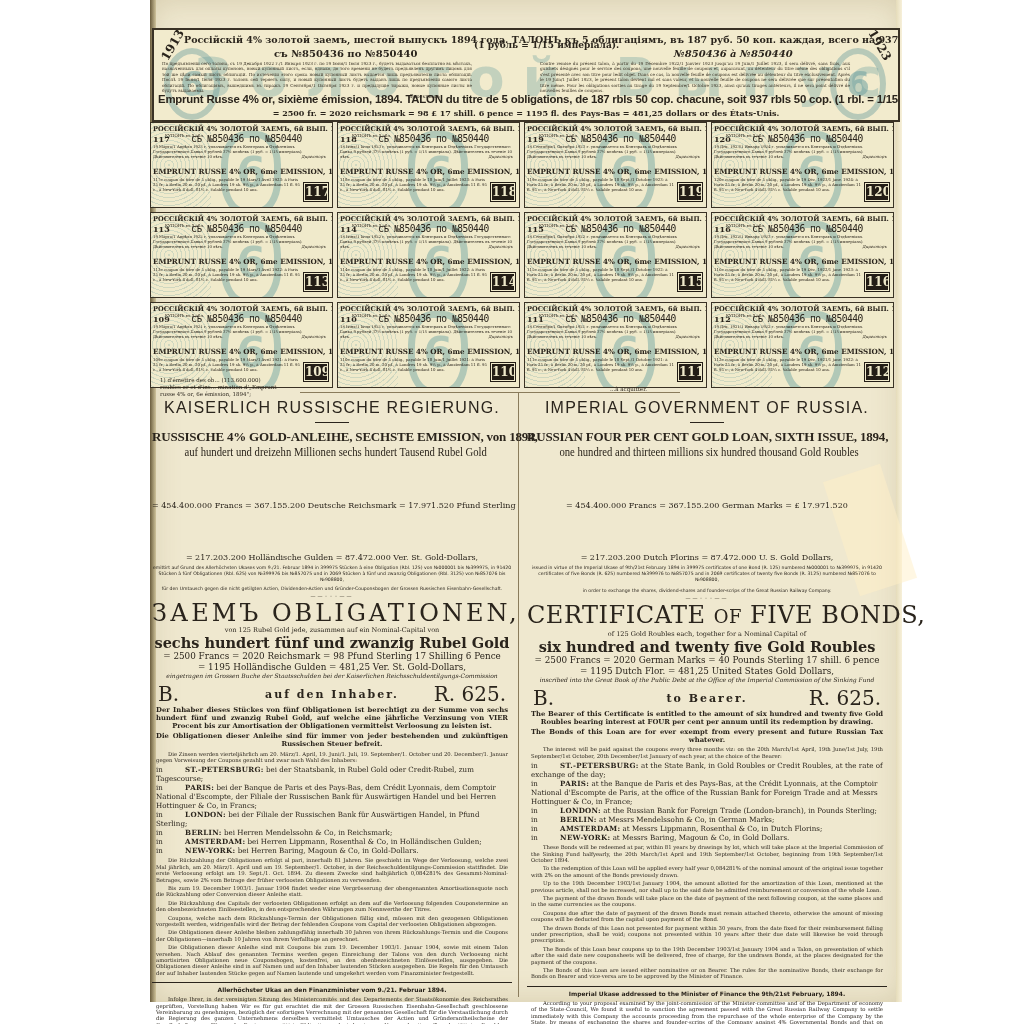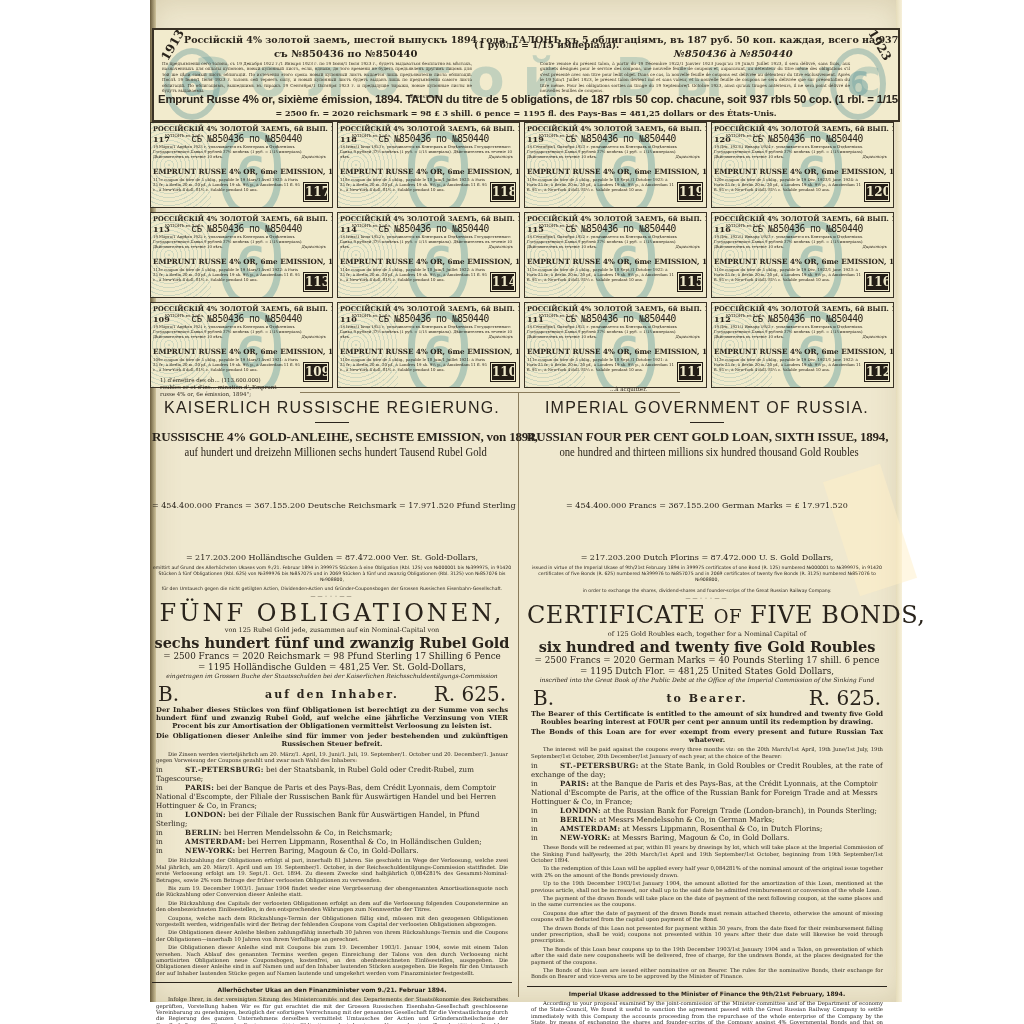--- a/index.html
+++ b/index.html
@@ -88,21 +88,21 @@
   <div class="talon-year" style="left:2px">1913</div>
   <div class="talon-year right" style="right:2px">1923</div>
   <div class="talon-line1">Россiйскiй 4% золотой заемъ, шестой выпускъ 1894 года. ТАЛОНЪ къ 5 облигацiямъ, въ 187 руб. 50 коп. каждая, всего на 937 руб. 50 коп.</div>
   <div class="talon-nums-left">съ №850436 по №850440</div>
   <div class="talon-nums-mid">(1 рубль = 1/15 имперiала).</div>
   <div class="talon-nums-right">№850436 à №850440</div>
   <div class="talon-small-left">По предъявленiи сего талона, съ 19 Декабря 1922 г./1 Января 1923 г. по 19 Iюня/1 Iюля 1923 г., будетъ выдаваться безплатно въ мѣстахъ, назначенныхъ для оплаты купоновъ, новый купонный листъ, если, однако, до того времени не будетъ предъявленъ другимъ лицомъ для той же цѣли самый листъ облигацiй. По истеченiи этого срока новый купонный листъ выдается лишь предъявителю листа облигацiй. Послѣ 19 Iюня/1 Iюля 1923 г. талонъ сей теряетъ силу, и новый купонный листъ будетъ выданъ лишь по предъявленiи самого листа облигацiй. По облигацiямъ, вышедшимъ въ тиражъ 19 Сентября/1 Октября 1923 г. и предыдущiе тиражи, новые купонные листы не будутъ выдаваемы.</div>
   <div class="talon-small-right">Contre remise du présent talon, à partir du 19 Décembre 1922/1 Janvier 1923 jusqu'au 19 Juin/1 Juillet 1923, il sera délivré, sans frais, aux guichets désignés pour le service des coupons, une nouvelle feuille de coupons et, auparavant, au détenteur du titre même des obligations s'il s'est présenté avec son titre pour ledit objet. Dans ce cas, la nouvelle feuille de coupons est délivrée au détenteur du titre exclusivement. Après le 19 Juin/1 Juillet 1923, le présent talon devient nul et sans valeur, et la nouvelle feuille de coupons ne sera délivrée que sur présentation du titre même. Pour les obligations sorties au tirage du 19 Septembre/1 Octobre 1923, ainsi qu'aux tirages antérieurs, il ne sera point délivré de nouvelles feuilles de coupons.</div>
   <div class="talon-director">Директоръ</div>
   <div class="talon-fr">Emprunt Russe 4% or, sixième émission, 1894. TALON du titre de 5 obligations, de 187 rbls 50 cop. chacune, soit 937 rbls 50 cop. (1 rbl. = 1/15 d'impériale)</div>
-  <div class="talon-eq">= 2500 fr. = 2020 reichsmark = 98 £ 3 shill. 6 pence = 1195 fl. des Pays-Bas = 481,25 dollars or des États-Unis.</div>
+  <div class="talon-eq">= 2500 fr. = 2020 reichsmark = 98 £ 17 shill. 6 pence = 1195 fl. des Pays-Bas = 481,25 dollars or des États-Unis.</div>
 </div>
 
 <div class="coupons" id="coupons">
     <div class="coupon" style="left: 0px; top: 2px;">
       <div class="coupon-guilloche"></div>
       <div class="coupon-wm">6</div>
       <div class="c-head">РОССIЙСКIЙ 4% ЗОЛОТОЙ ЗАЕМЪ, 6й ВЫП. 1894 Г.</div>
       <div class="c-num">117</div>
       <div class="c-kupon">КУПОНЪ въ 5 обл.</div>
       <div class="c-serial">съ №850436 по №850440</div>
@@ -267,21 +267,21 @@
 <div class="col left">
   <div class="gov-title">KAISERLICH RUSSISCHE REGIERUNG.</div>
   <div class="short-rule"></div>
   <div class="loan-title">RUSSISCHE 4% GOLD-ANLEIHE, SECHSTE EMISSION, von 1894,</div>
   <div class="loan-amount">auf hundert und dreizehn Millionen sechs hundert Tausend Rubel Gold</div>
   <div class="eq">= 454.400.000 Francs = 367.155.200 Deutsche Reichsmark = 17.971.520 Pfund Sterling</div>
   <div class="eq">= 217.203.200 Holländische Gulden = 87.472.000 Ver. St. Gold-Dollars,</div>
   <div class="fine">emittirt auf Grund des Allerhöchsten Ukases vom 9./21. Februar 1894 in 399975 Stücken à eine Obligation (Rbl. 125) von №000001 bis №399975, in 91420 Stücken à fünf Obligationen (Rbl. 625) von №399976 bis №857075 und in 2069 Stücken à fünf und zwanzig Obligationen (Rbl. 3125) von №857076 bis №908800,</div>
   <div class="fine">für den Umtausch gegen die nicht getilgten Actien, Dividenden-Actien und Gründer-Couponsbogen der Grossen Russischen Eisenbahn-Gesellschaft.</div>
   <div class="orn">——◦◦◦——</div>
-  <div class="cert-title de">FÜNF OBLIGATIONEN,</div>
+  <div class="cert-title de">ЗАЕМЪ OBLIGATIONEN,</div>
   <div class="cert-sub">von 125 Rubel Gold jede, zusammen auf ein Nominal-Capital von</div>
   <div class="cert-amount">sechs hundert fünf und zwanzig Rubel Gold</div>
   <div class="eq2">= 2500 Francs = 2020 Reichsmark = 98 Pfund Sterling 17 Shilling 6 Pence</div>
   <div class="eq2">= 1195 Holländische Gulden = 481,25 Ver. St. Gold-Dollars,</div>
   <div class="italic-note">eingetragen im Grossen Buche der Staatsschulden bei der Kaiserlichen Reichsschuldentilgungs-Commission</div>
   <div class="bearer-row">
     <span class="b">B.</span>
     <span class="mid">auf den Inhaber.</span>
     <span class="r">R. 625.</span>
   </div>

